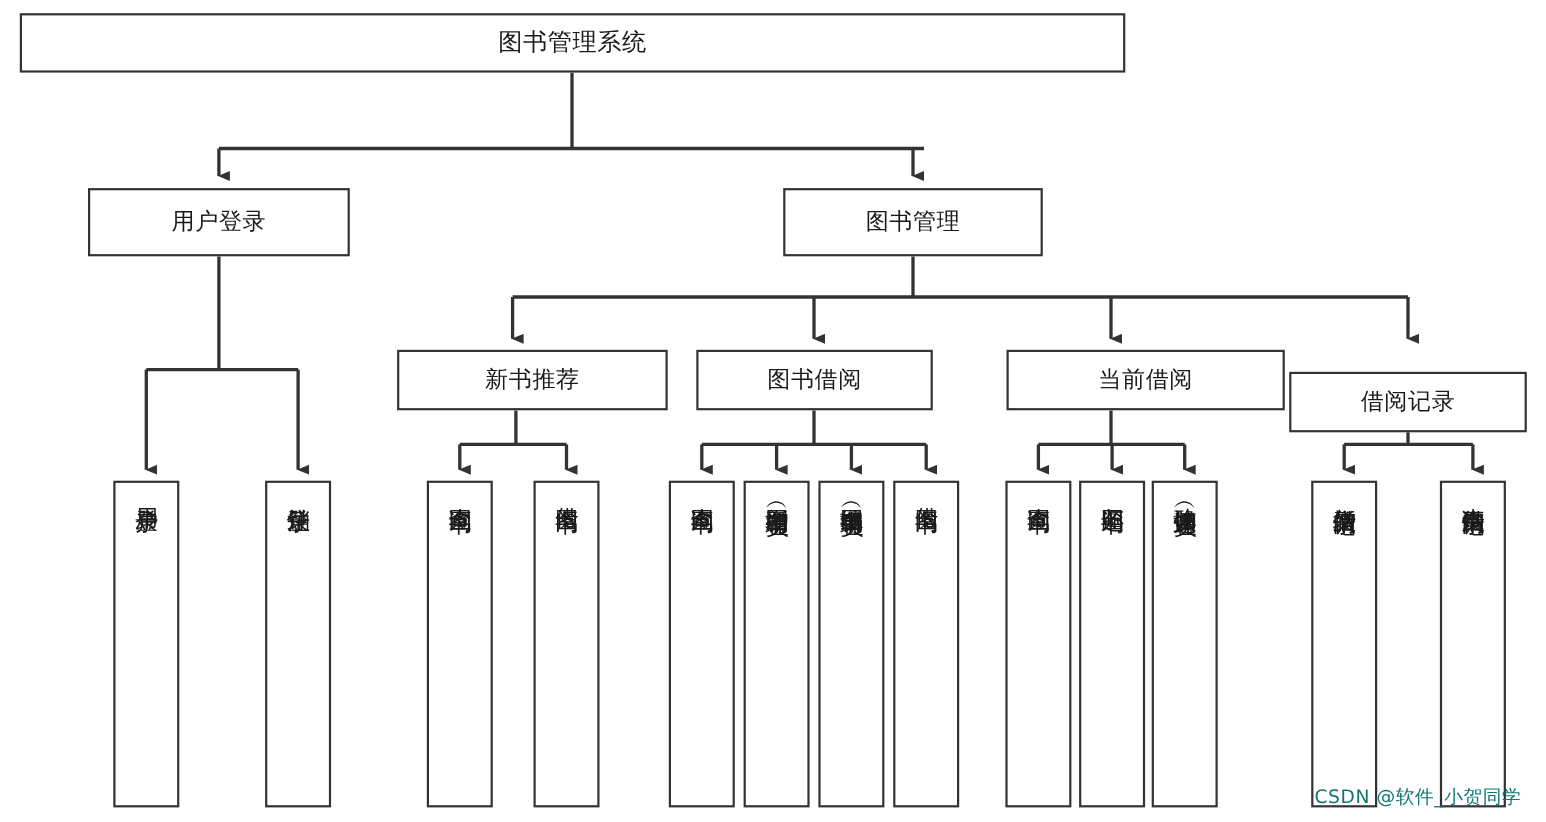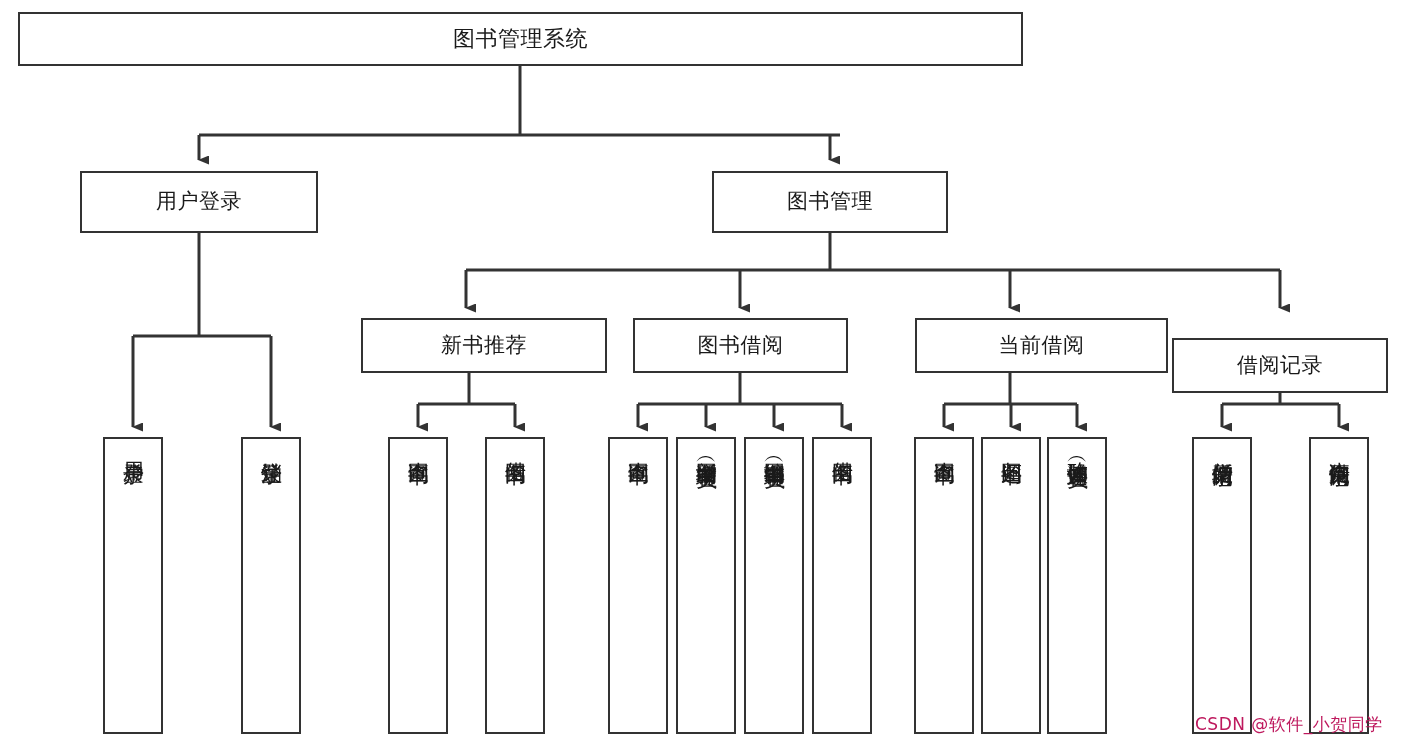--- a/index.html
+++ b/index.html
@@ -57,21 +57,21 @@
     writing-mode: vertical-rl;
     text-orientation: upright;
     font-size: 21px;
     line-height: 1.18;
     letter-spacing: 1px;
     white-space: nowrap;
   }
   .watermark {
     position: absolute;
     font-size: 17px;
-    color: #be185d;
+    color: #0f766e;
     white-space: nowrap;
     letter-spacing: 0.5px;
   }
 </style>
 </head>
 <body>
 
 <div id="canvas">
 
   <svg class="wires" viewBox="0 0 1405 747" xmlns="http://www.w3.org/2000/svg">

